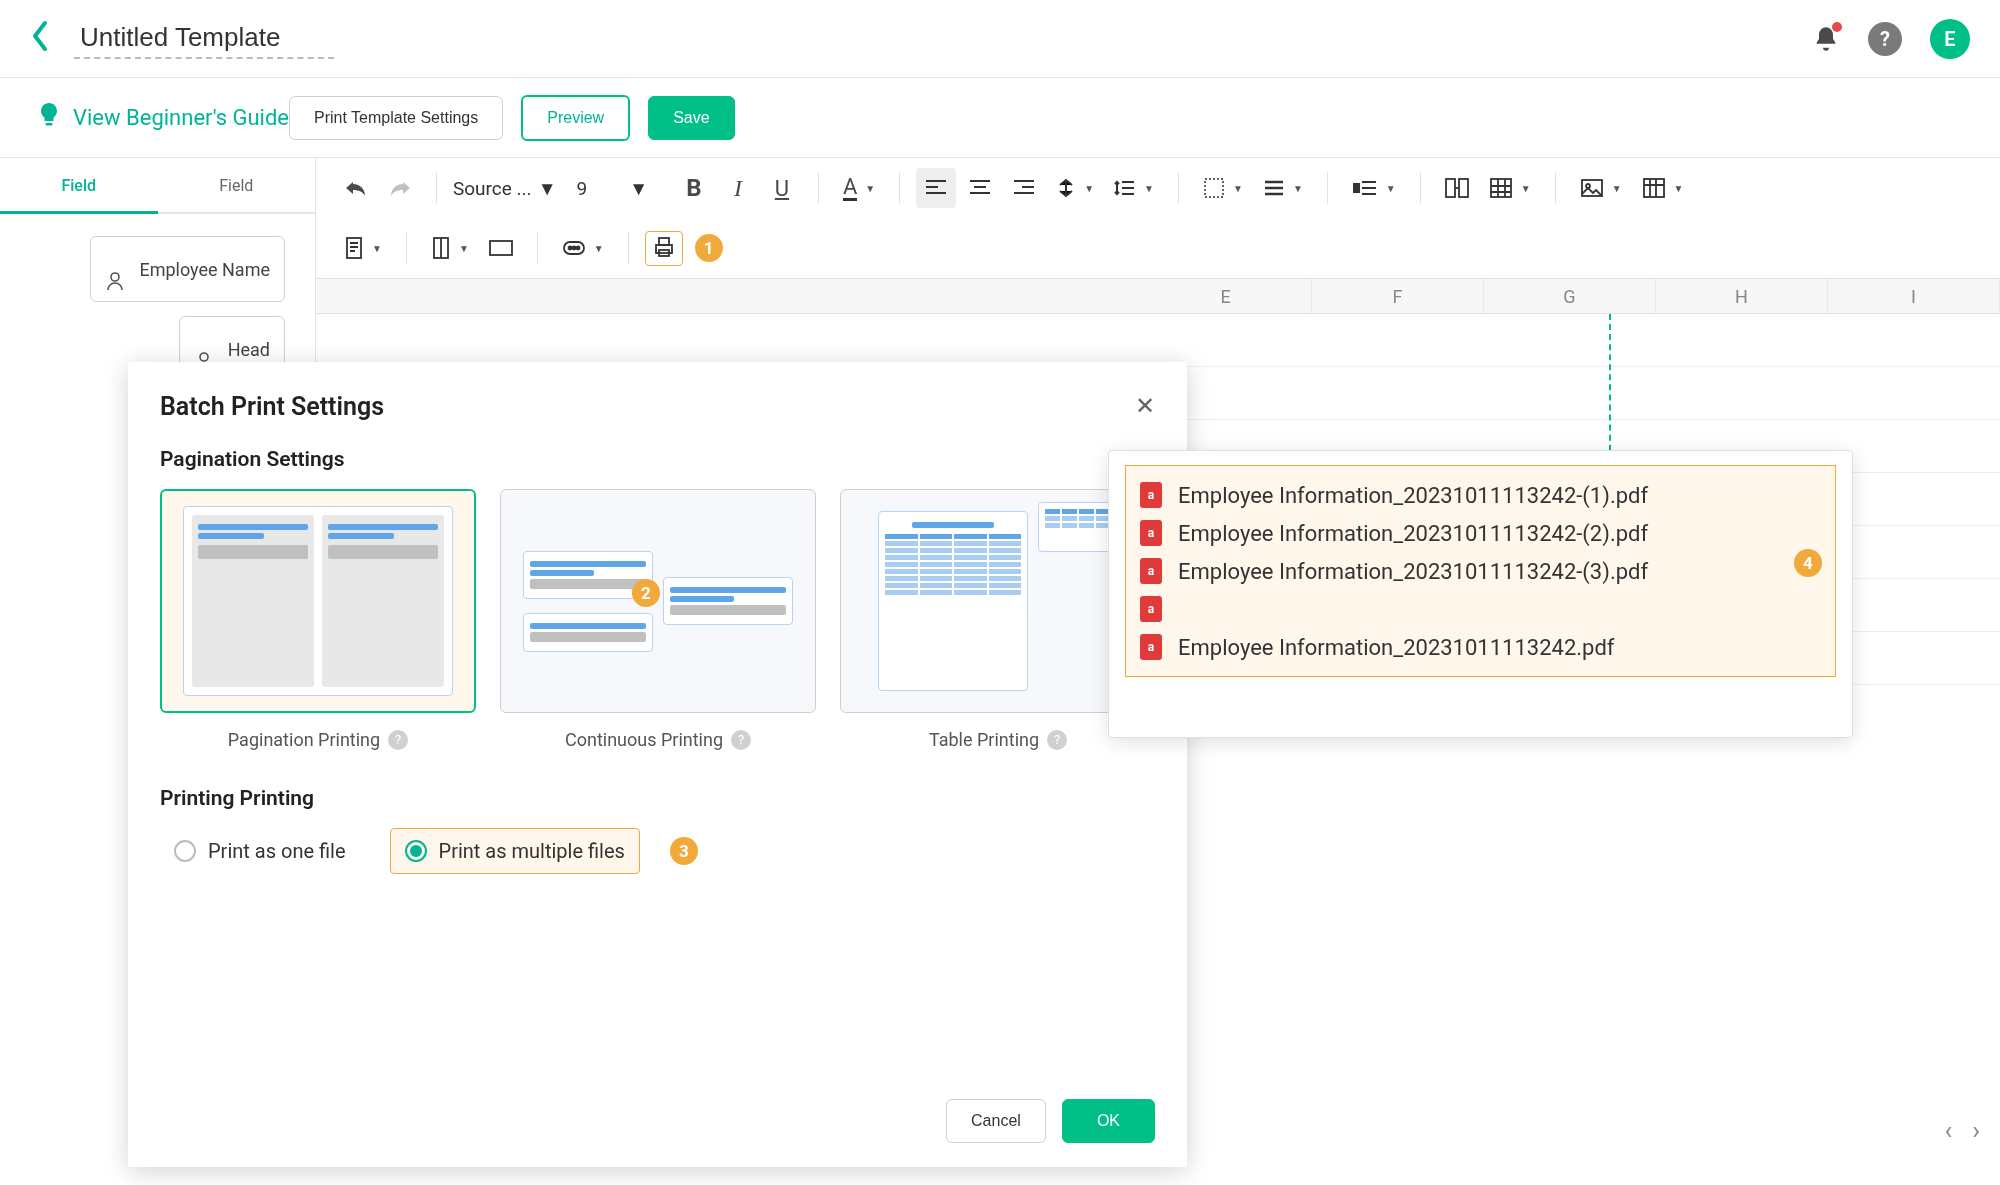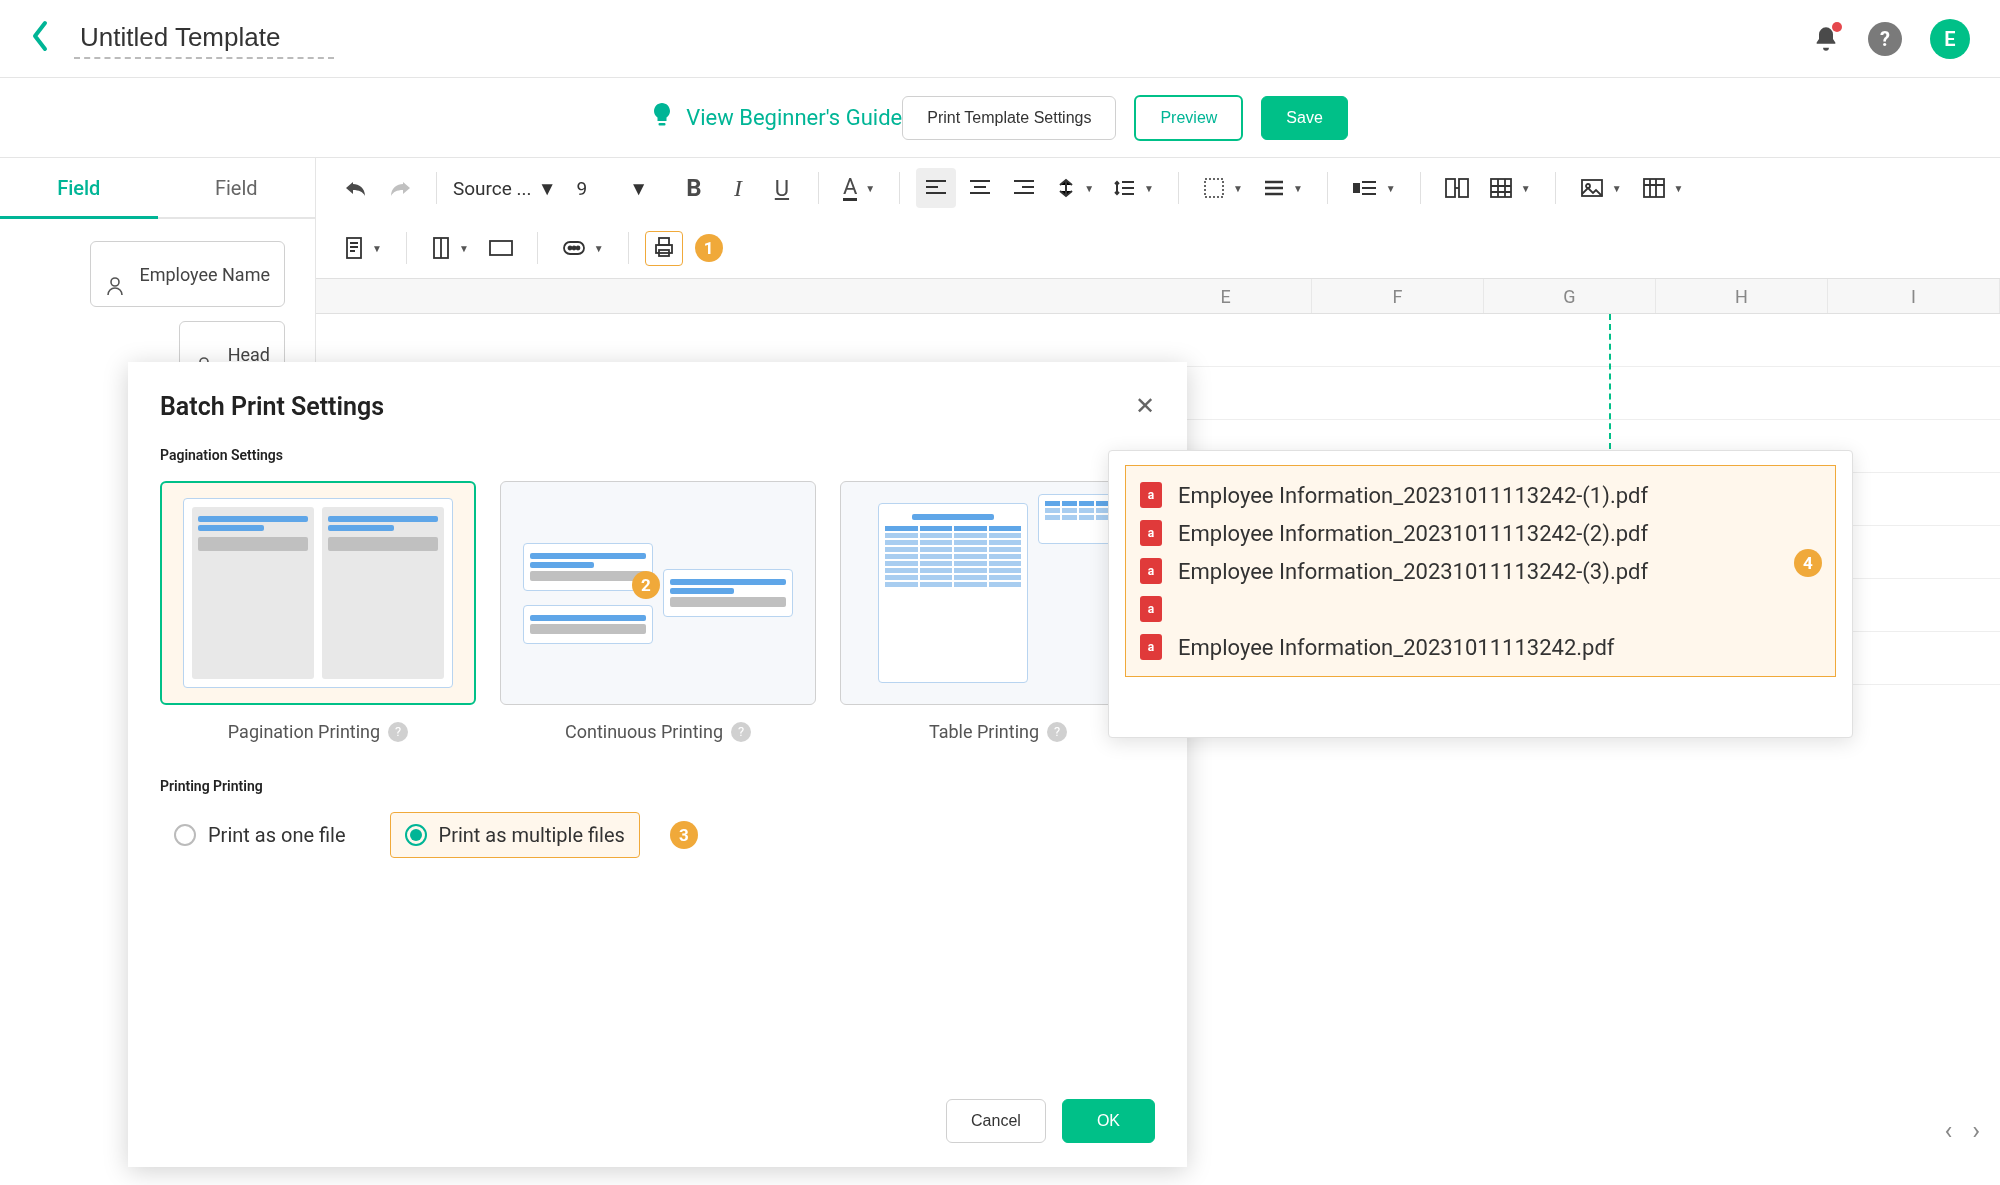--- a/index.html
+++ b/index.html
@@ -27,36 +27,36 @@
   }
   .header-right { display: flex; align-items: center; gap: 28px; }
   .bell-wrap { position: relative; }
   .bell-dot { position: absolute; top: -2px; right: -2px; width: 10px; height: 10px; background: #e5484d; border-radius: 50%; }
   .icon-btn { cursor: pointer; display: inline-flex; }
   .help-circle { width: 34px; height: 34px; border-radius: 50%; background: #7a7a7a; color: #fff; display: flex; align-items: center; justify-content: center; font-weight: bold; font-size: 20px; }
   .avatar { width: 40px; height: 40px; border-radius: 50%; background: #00c088; color: #fff; display: flex; align-items: center; justify-content: center; font-weight: 600; font-size: 20px; }
 
   
   .subheader {
-    display: flex; align-items: center; justify-content: center;
-    height: 80px; padding: 0 26px; border-bottom: 1px solid #e5e5e5;
+    display: flex; align-items: center; justify-content: flex-start;
+    height: 80px; padding: 0 39px; border-bottom: 1px solid #e5e5e5;
   }
   .guide-link { display: flex; align-items: center; gap: 14px; color: #00b596; font-size: 22px; cursor: pointer; }
   .guide-bulb { color: #00b596; }
   .sub-right { display: flex; align-items: center; gap: 18px; }
   .btn { padding: 12px 24px; font-size: 16px; border-radius: 6px; cursor: pointer; }
   .btn-outline { border: 1px solid #d0d0d0; background: #fff; color: #333; }
   .btn-preview { border: 2px solid #00c088; background: #fff; color: #00b596; }
   .btn-save { border: 1px solid #00c088; background: #00c088; color: #fff; }
 
   
   .main { display: flex; }
   .sidebar { width: 352px; border-right: 1px solid #e5e5e5; }
   .tabs { display: flex; }
-  .tab { flex: 1; text-align: center; padding: 18px 0 16px; font-size: 20px; color: #666; cursor: pointer; border-bottom: 2px solid #e5e5e5; }
+  .tab { flex: 1; text-align: center; padding: 18px 0 16px; font-size: 16px; color: #666; cursor: pointer; border-bottom: 2px solid #e5e5e5; }
   .tab.active { color: #00b596; border-bottom: 3px solid #00b596; font-weight: 500; }
   .field-list { padding: 22px 30px 0 30px; display: flex; flex-direction: column; gap: 14px; align-items: flex-end; }
   .field-item {
     display: flex; align-items: center; gap: 12px;
     border: 1px solid #d0d0d0; border-radius: 6px; padding: 10px 14px;
     color: #444; font-size: 18px; cursor: grab; background: #fff;
     overflow: hidden; white-space: nowrap;
   }
   .field-ico { width: 22px; font-size: 18px; display: inline-flex; margin-top: 24px; }
 
@@ -85,21 +85,21 @@
 
   
   .modal {
     position: absolute; left: 128px; top: 362px; width: 1059px; height: 805px;
     background: #fff; box-shadow: 0 4px 24px rgba(0,0,0,0.18); z-index: 50;
     display: flex; flex-direction: column; padding: 30px 32px 24px;
   }
   .modal-head { display: flex; justify-content: space-between; align-items: flex-start; margin-bottom: 26px; }
   .modal-title { font-size: 25px; font-weight: 600; color: #222; }
   .modal-close { font-size: 24px; color: #666; cursor: pointer; }
-  .section-h { font-size: 14px; font-weight: 600; color: #222; margin-bottom: 18px; }
+  .section-h { font-size: 21px; font-weight: 600; color: #222; margin-bottom: 18px; }
   .cards { display: flex; gap: 24px; position: relative; }
   .card { width: 316px; display: flex; flex-direction: column; align-items: center; }
   .card-box {
     width: 316px; height: 224px; border: 1px solid #d0d0d0; border-radius: 6px; cursor: pointer;
     background: #f6f8fb; display: flex; align-items: center; justify-content: center; padding: 12px 18px; gap: 10px;
   }
   .card.selected .card-box { border: 2px solid #00c088; background: #fff7ec; }
   .card-label { margin-top: 16px; font-size: 18px; color: #555; display: flex; align-items: center; gap: 8px; }
   .help-dot { width: 20px; height: 20px; border-radius: 50%; background: #d0d0d0; color: #fff; display: inline-flex; align-items: center; justify-content: center; font-size: 13px; }
   .callout-between { position: absolute; left: 472px; top: 90px; z-index: 2; }

